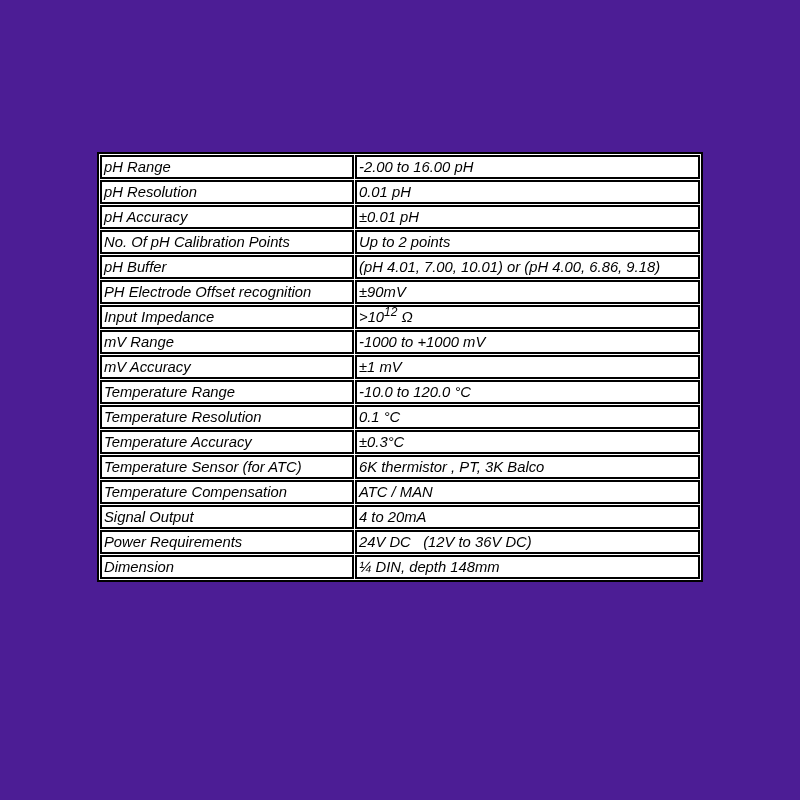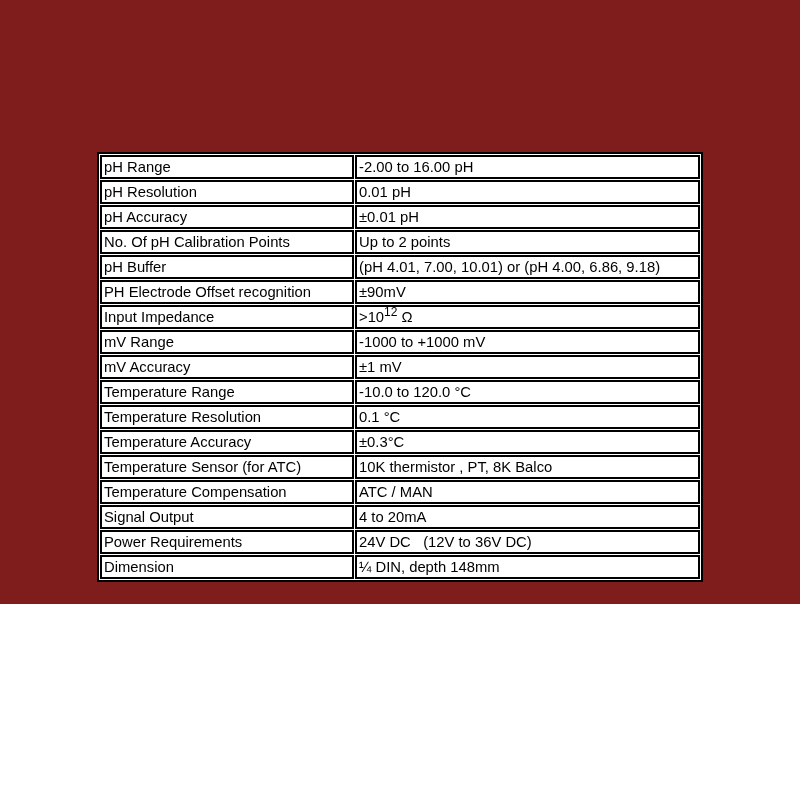--- a/index.html
+++ b/index.html
@@ -6,23 +6,24 @@
     margin: 0;
     padding: 0;
     width: 800px;
     height: 800px;
     background: #ffffff;
     font-family: "Liberation Sans", sans-serif;
   }
   .page {
     position: relative;
     width: 800px;
-    height: 604px;
-    background: #7f1d1d;
+    height: 800px;
+    background: #4c1d95;
     overflow: hidden;
+    font-style: italic;
   }
   .table-wrap {
     position: absolute;
     left: 97px;
     top: 152px;
     width: 606px;
     box-sizing: border-box;
     border: 2px solid #000000;
     background: #ffffff;
   }
@@ -103,21 +104,21 @@
           <tr>
             <td class="label-cell">Temperature Resolution</td>
             <td class="value-cell">0.1 °C</td>
           </tr>
           <tr>
             <td class="label-cell">Temperature Accuracy</td>
             <td class="value-cell">±0.3°C</td>
           </tr>
           <tr>
             <td class="label-cell">Temperature Sensor (for ATC)</td>
-            <td class="value-cell">10K thermistor , PT, 8K Balco</td>
+            <td class="value-cell">6K thermistor , PT, 3K Balco</td>
           </tr>
           <tr>
             <td class="label-cell">Temperature Compensation</td>
             <td class="value-cell">ATC / MAN</td>
           </tr>
           <tr>
             <td class="label-cell">Signal Output</td>
             <td class="value-cell">4 to 20mA</td>
           </tr>
           <tr>

